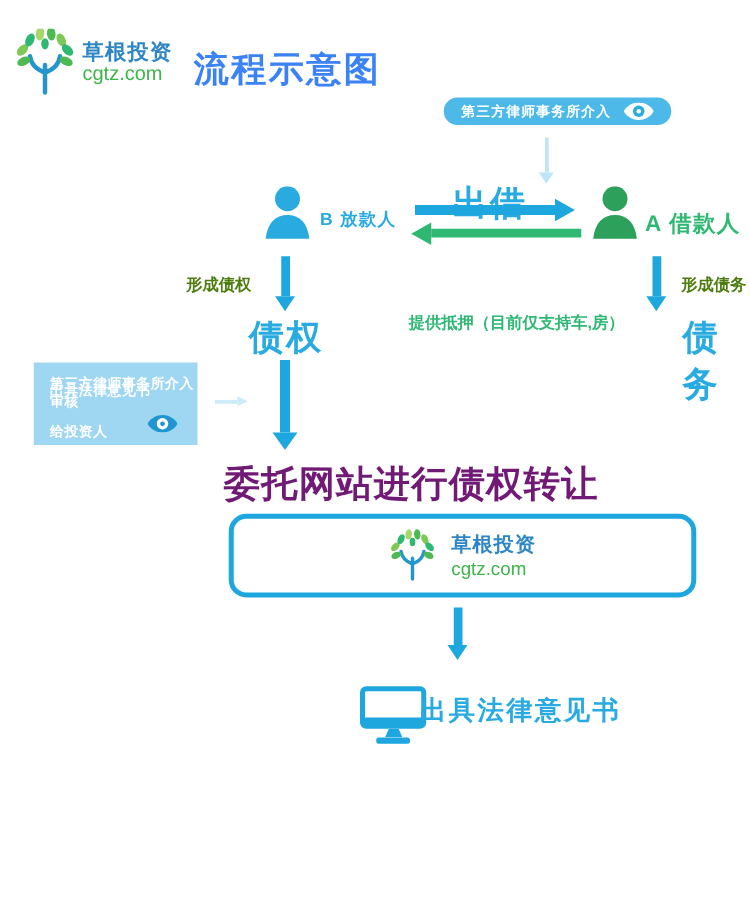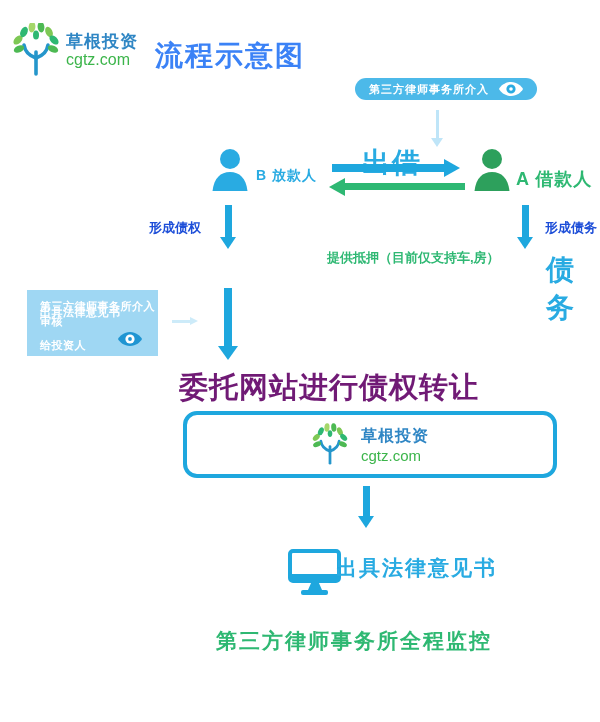--- a/index.html
+++ b/index.html
@@ -7,21 +7,21 @@
           font-family:"Liberation Sans","DejaVu Sans",sans-serif;}
   .abs{position:absolute;}
 
   
   .brand-name{font-size:17px;font-weight:bold;color:#2f86c4;letter-spacing:1px;}
   .brand-domain{font-size:16px;color:#3cb54b;}
   .page-title{font-size:28px;font-weight:bold;color:#3b82f6;letter-spacing:2px;}
   .big-blue{font-size:28px;font-weight:bold;color:#29abe2;letter-spacing:2px;}
   .mid-blue{font-size:14px;font-weight:bold;color:#29abe2;letter-spacing:1px;}
   .mid-green{font-size:18px;font-weight:bold;color:#2eb872;letter-spacing:1px;}
-  .small-blue{font-size:13px;font-weight:bold;color:#1d4ed8;}
+  .small-blue{font-size:13px;font-weight:bold;color:#4d7c0f;}
   .small-green{font-size:13px;font-weight:bold;color:#2eb873;margin-top:48px;}
   .delegate-title{font-size:29px;font-weight:bold;color:#701a75;letter-spacing:1px;}
   .purchase-label{font-size:21px;font-weight:bold;color:#29abe2;letter-spacing:2px;}
   .footer-title{font-size:21px;font-weight:bold;color:#2eb872;letter-spacing:2px;}
 
   
   .badge{display:flex;align-items:center;gap:10px;height:22px;padding:0 14px;
          background:#4cb9e9;border-radius:13px;text-align:center;}
   .badge-label{font-size:11px;font-weight:bold;color:#ffffff;letter-spacing:1px;}
   .review-box{width:131px;height:66px;background:#9fd7f3;border-radius:0;}
@@ -104,20 +104,21 @@
   <div class="abs small-green" style="left:327px;top:201px;">提供抵押（目前仅支持车,房）</div>
 
   <div class="abs shaft" style="left:225px;top:205px;width:7px;height:32px;"></div>
   <div class="abs tri" style="left:220px;top:237px;border-left:8.5px solid transparent;border-right:8.5px solid transparent;border-top:12px solid #1ea7de;"></div>
   <div class="abs small-blue" style="left:149px;top:219px;">形成债权</div>
 
   <div class="abs shaft" style="left:522px;top:205px;width:7px;height:32px;"></div>
   <div class="abs tri" style="left:517px;top:237px;border-left:8.5px solid transparent;border-right:8.5px solid transparent;border-top:12px solid #1ea7de;"></div>
   <div class="abs small-blue" style="left:545px;top:219px;">形成债务</div>
 
+  <div class="abs big-blue" style="left:199px;top:251px;">债权</div>
   <div class="abs big-blue" style="left:498px;top:251px;margin-left:48px;">债务</div>
 
   <div class="abs shaft" style="left:224px;top:288px;width:8px;height:58px;"></div>
   <div class="abs tri" style="left:218px;top:346px;border-left:10px solid transparent;border-right:10px solid transparent;border-top:14px solid #1ea7de;"></div>
 
   <div class="abs review-box" style="left:27px;top:290px;">
     <div class="review-line" style="top:9px;">第三方律师事务所介入审核</div>
     <div class="review-line" style="top:15px;">出具法律意见书</div>
     <div class="review-line" style="top:48px;">给投资人</div>
     <svg style="position:absolute;right:16px;bottom:10px;" width="24" height="14" viewBox="0 0 24 14">
@@ -158,15 +159,14 @@
   </div>
 
   <div class="abs shaft" style="left:363px;top:486px;width:7px;height:30px;"></div>
   <div class="abs tri" style="left:358px;top:516px;border-left:8.5px solid transparent;border-right:8.5px solid transparent;border-top:12px solid #1ea7de;"></div>
 
   <div class="abs monitor-screen" style="left:288px;top:549px;"></div>
   <div class="abs monitor-neck" style="left:308px;top:583px;"></div>
   <div class="abs monitor-base" style="left:301px;top:590px;"></div>
   <div class="abs purchase-label" style="left:336px;top:554px;">出具法律意见书</div>
 
-  <div class="abs footer-title" style="left:216px;top:627px;">第三方律师事务所全程监控</div>
 
 </div>
 
 </body></html>

